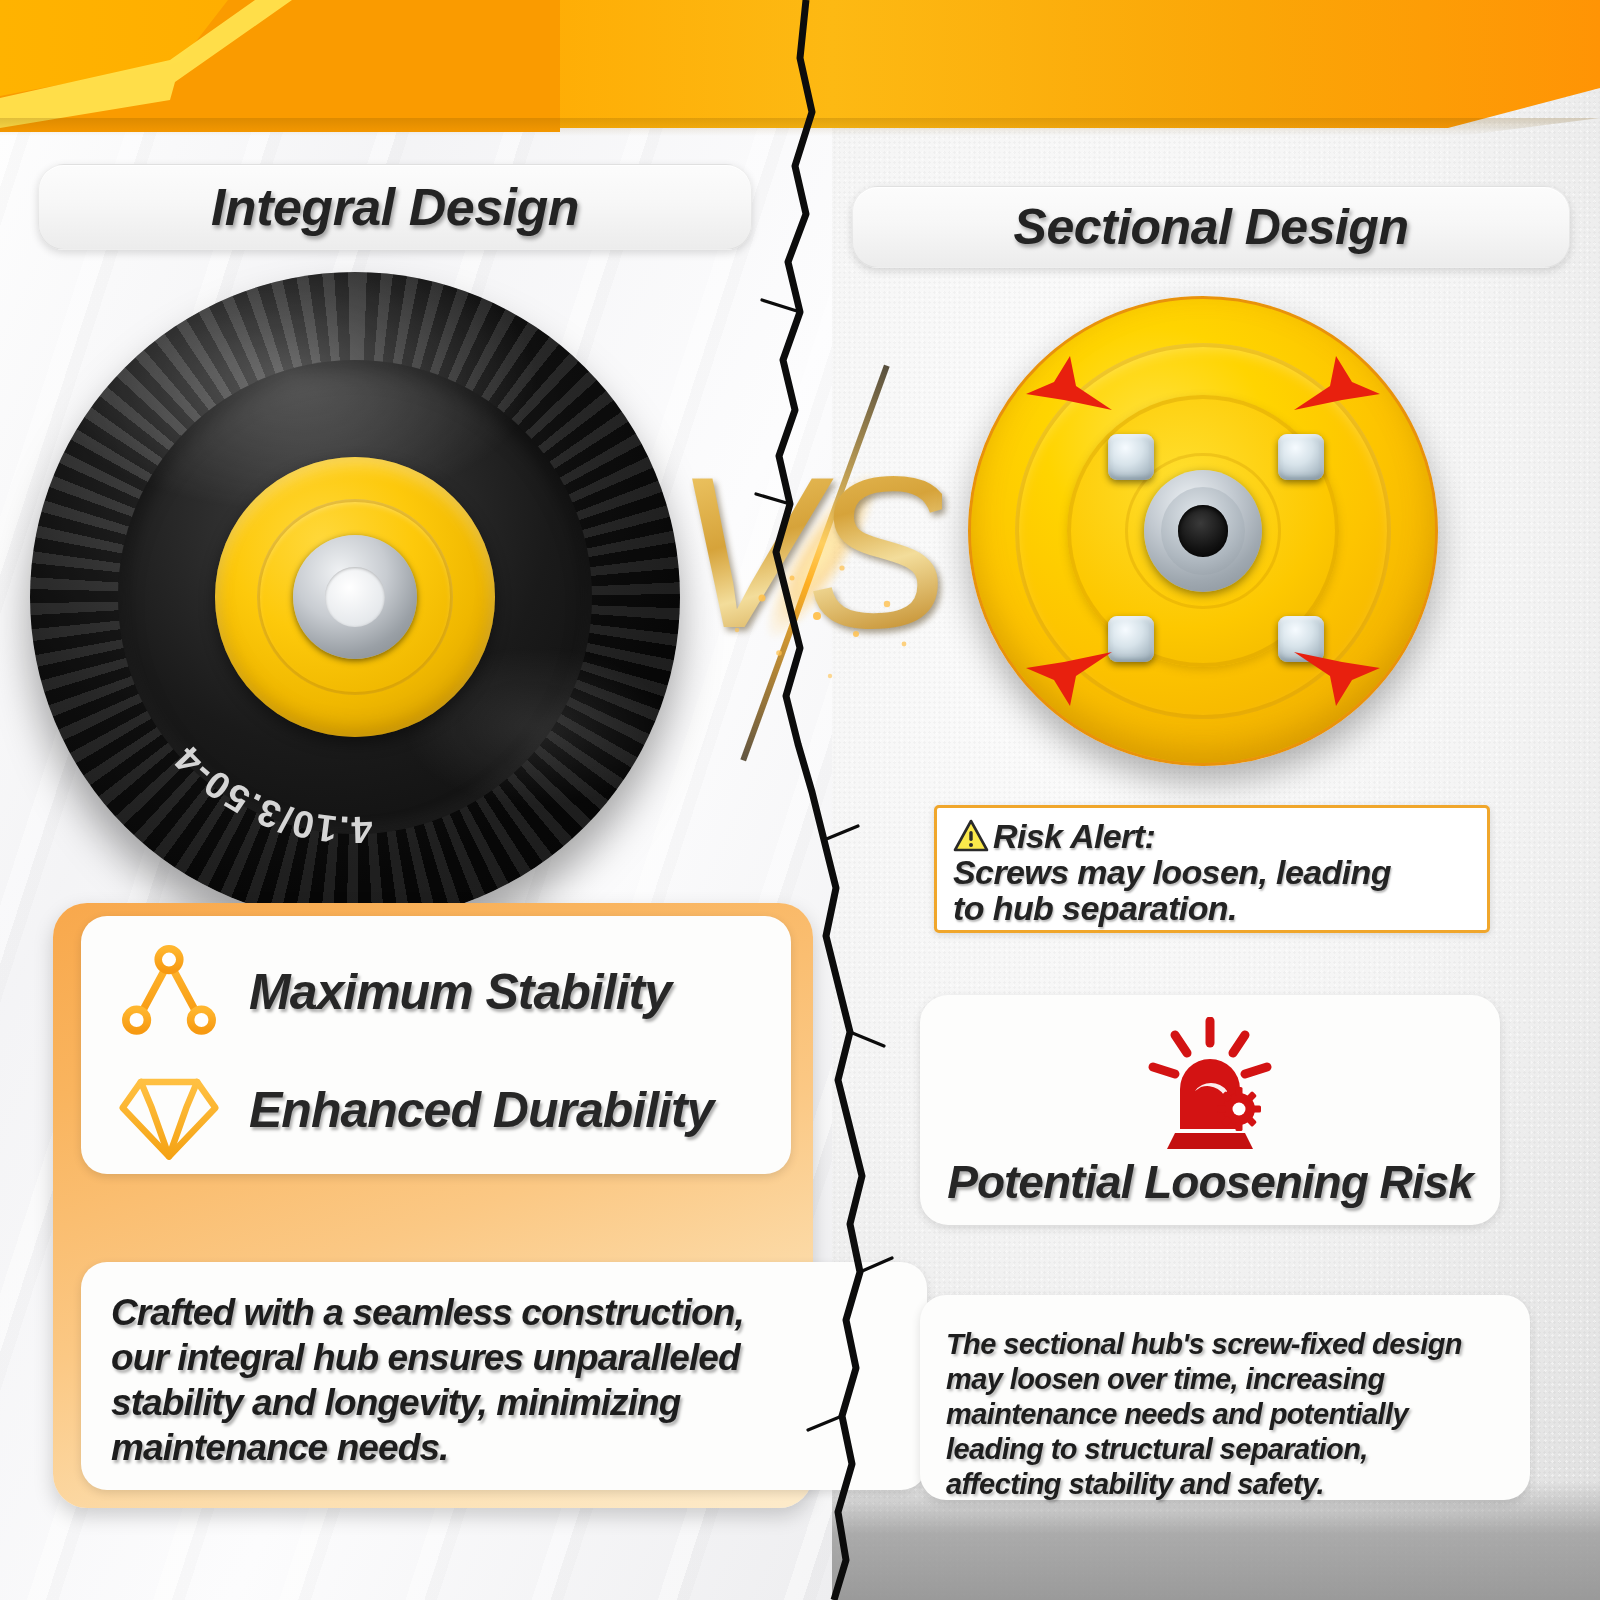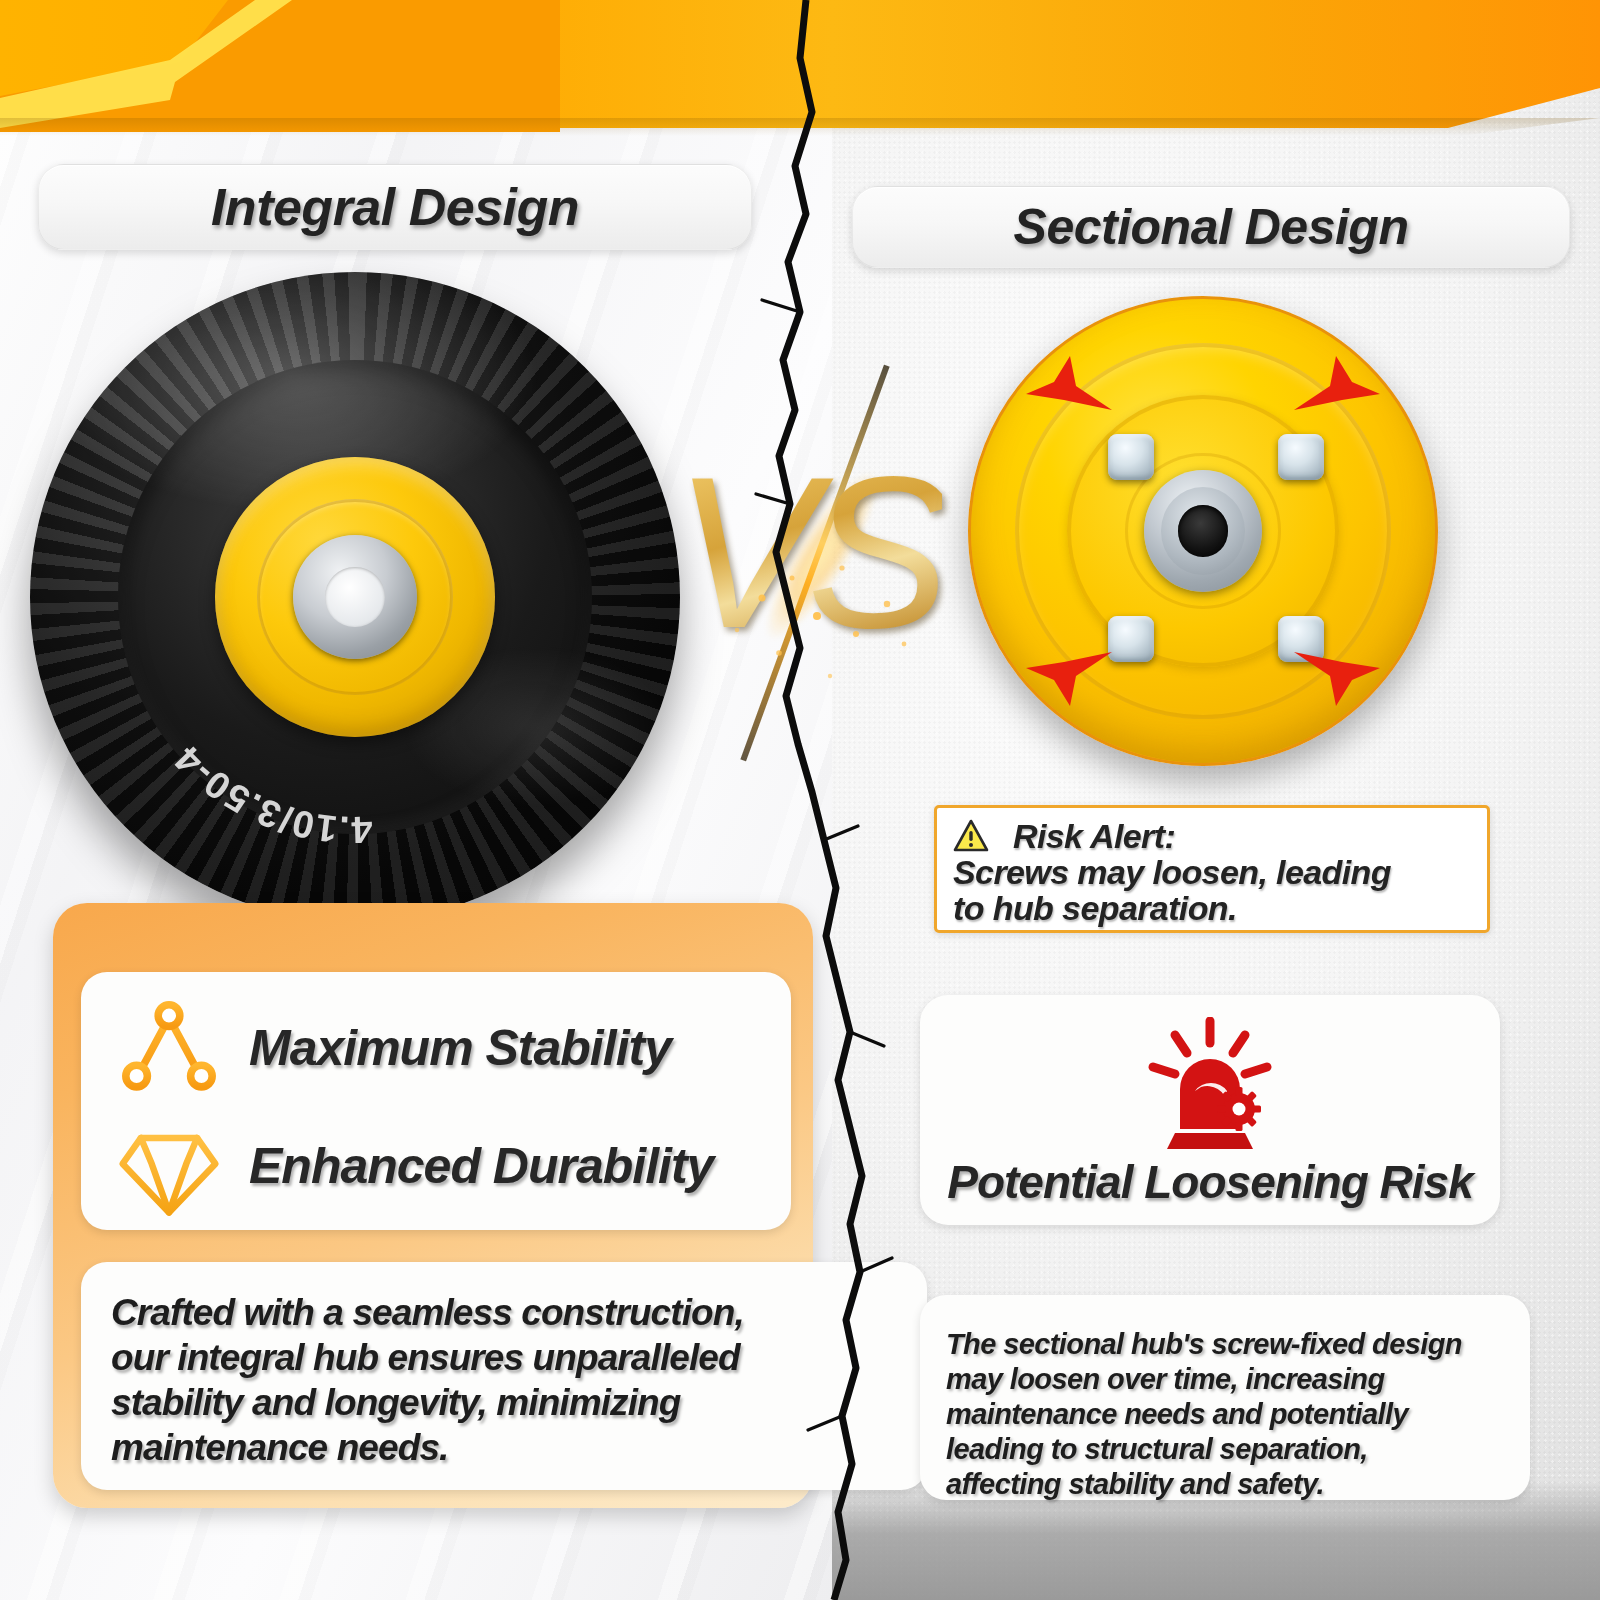--- a/index.html
+++ b/index.html
@@ -243,34 +243,34 @@
     background:#ffffff;border:3px solid #F0A62B;border-radius:5px;
     box-shadow:0 2px 7px rgba(0,0,0,.13);
     padding:10px 14px 8px 16px;box-sizing:border-box;
   }
   #risk-alert .line{
     font-weight:bold;font-style:italic;font-size:34px;line-height:36px;
     color:#232323;letter-spacing:-.6px;
     text-shadow:1px 2px 2px rgba(0,0,0,.28);
     white-space:nowrap;
   }
-  #risk-alert .head{display:flex;align-items:center;gap:24px;}
+  #risk-alert .head{display:flex;align-items:center;gap:4px;}
 
   
   #left-panel{
     position:absolute;left:53px;top:903px;width:760px;height:605px;
     border-radius:34px;
     background:linear-gradient(160deg,#F8A84C 0%,#F9B45E 22%,#FBC884 52%,#FCDFB0 78%,#FDEBCB 100%);
     box-shadow:0 8px 20px rgba(0,0,0,.18);
   }
   .white-card{
     position:absolute;background:#fdfdfc;border-radius:26px;
     box-shadow:0 3px 10px rgba(0,0,0,.12);
   }
-  #features-card{left:81px;top:972px;width:710px;height:258px;}
+  #features-card{left:81px;top:916px;width:710px;height:258px;}
   .feature-row{
     position:absolute;display:flex;align-items:center;gap:26px;left:34px;
   }
   #feature-row-0{top:22px;}
   #feature-row-1{top:140px;}
   .feature-label{
     font-weight:bold;font-style:italic;font-size:50px;color:#272727;
     letter-spacing:-1px;
     text-shadow:2px 3px 3px rgba(0,0,0,.30);
     white-space:nowrap;

